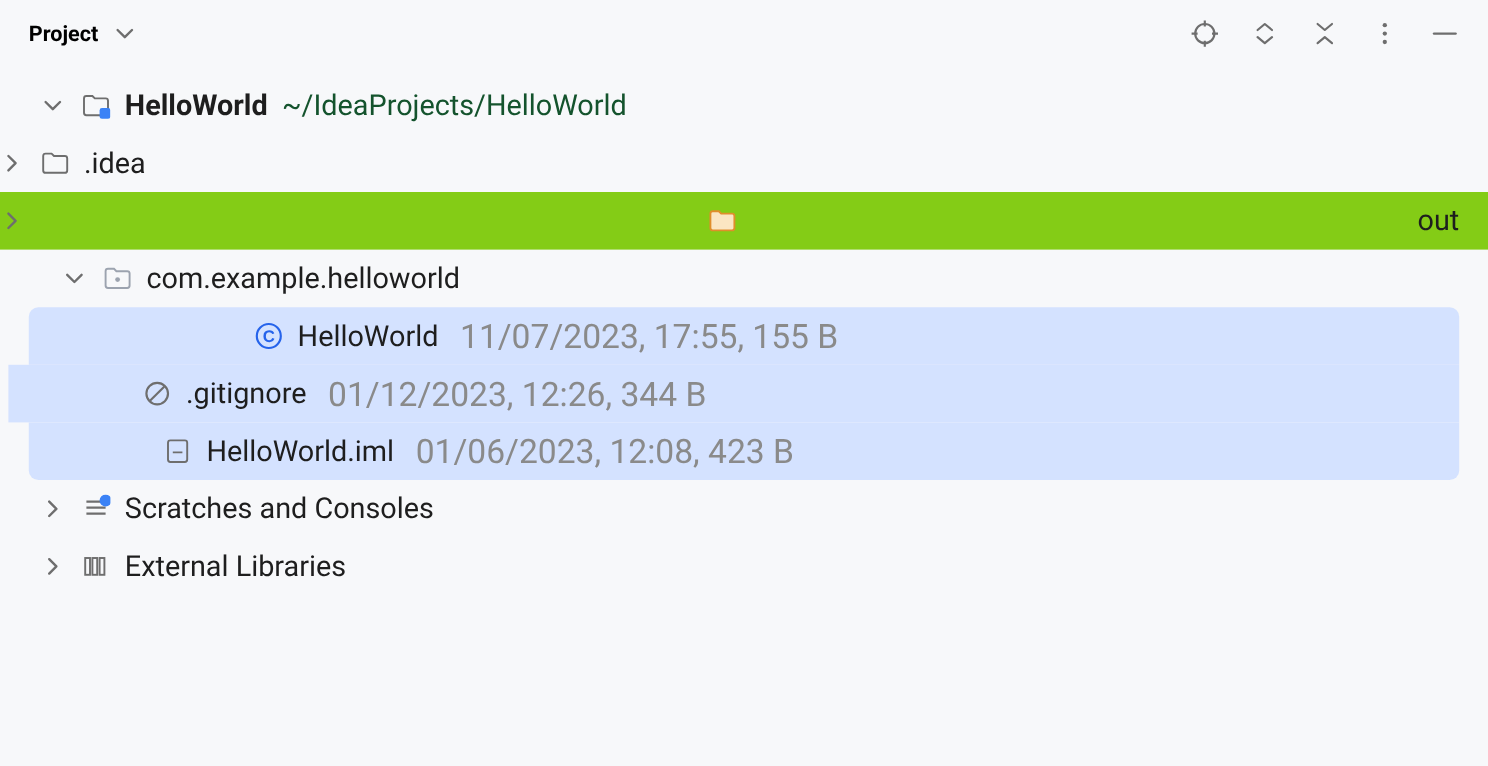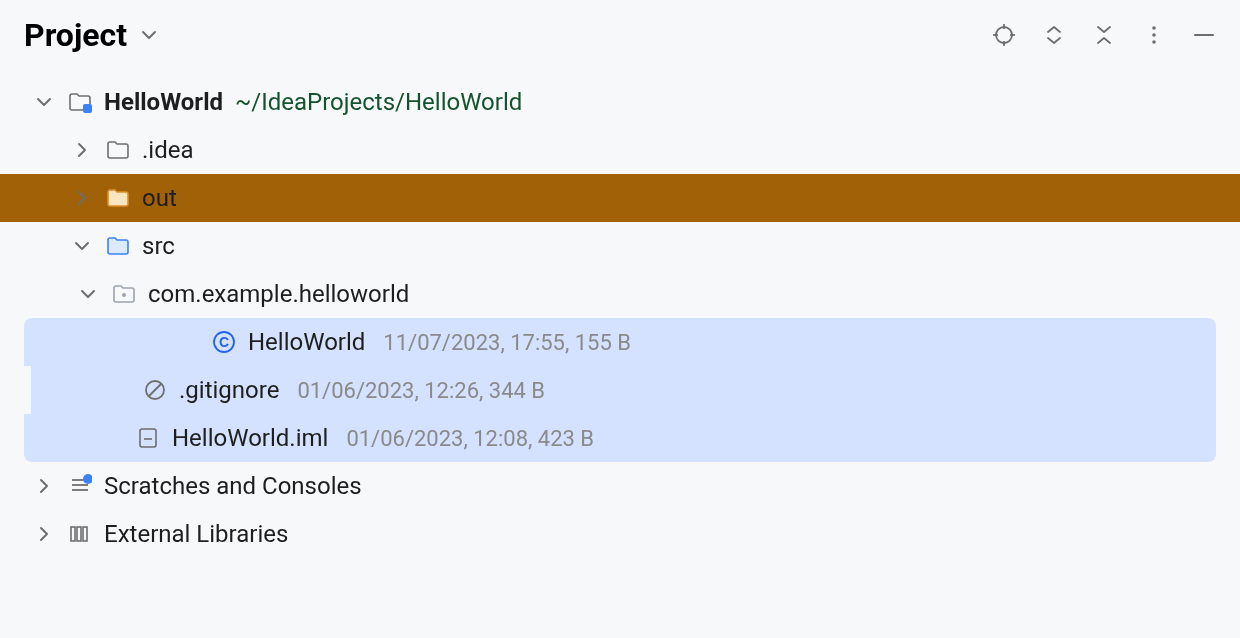--- a/index.html
+++ b/index.html
@@ -1,37 +1,37 @@
 <!DOCTYPE html>
 <html><head>
 <meta charset="utf-8">
 <style>
   * { box-sizing: border-box; margin: 0; padding: 0; }
   html, body { width: 1240px; height: 638px; font-family: -apple-system, BlinkMacSystemFont, "Segoe UI", Roboto, sans-serif; background: #f7f8fa; overflow: hidden; }
   .panel { width: 100%; height: 100%; display: flex; flex-direction: column; }
   .header { display: flex; align-items: center; justify-content: space-between; padding: 16px 24px 24px 24px; }
   .header-left { display: flex; align-items: center; gap: 10px; }
-  .title { font-size: 32px; font-weight: 700; color: #000; }
+  .title { font-size: 18px; font-weight: 700; color: #000; }
   .header-icons { display: flex; align-items: center; gap: 26px; color: #6e6e6e; }
   .icon-btn { display: inline-flex; align-items: center; justify-content: center; width: 24px; height: 24px; cursor: pointer; color: #6e6e6e; }
   .tree { flex: 1; font-size: 24px; color: #1e1e1e; }
   .row { display: flex; align-items: center; height: 48px; white-space: nowrap; padding-right: 24px; }
   .chev { width: 20px; display: inline-flex; justify-content: center; align-items: center; color: #6e6e6e; margin-right: 12px; flex-shrink: 0; }
   .indent-0 { padding-left: 34px; }
-  .indent-1 { padding-left: 72px; }
-  .indent-2 { padding-left: 78px; text-align: right; }
+  .indent-1 { }
+  .indent-2 { padding-left: 52px; text-align: right; }
   .indent-3 { padding-left: 148px; }
   .icon-slot { width: 28px; display: inline-flex; align-items: center; justify-content: center; margin-right: 10px; flex-shrink: 0; }
   .label-bold { font-weight: 700; }
   .path { color: #14532d; margin-left: 12px; font-weight: 400; }
-  .meta { color: #8a8a8a; margin-left: 18px; font-size: 22px; }
-  .hl-yellow { background: #a16207; }
+  .meta { color: #8a8a8a; margin-left: 18px; font-size: 28px; }
+  .hl-yellow { background: #84cc16; justify-content: space-between; }
   .sel-blue  { background: #d4e2ff; }
   .sel-first { border-top-left-radius: 8px; border-top-right-radius: 8px; margin-left: 24px; margin-right: 24px; padding-right:0; }
-  .sel-mid   { margin-left: 31px; margin-right: 24px; padding-right:0; }
+  .sel-mid   { margin-left: 7px; margin-right: 24px; padding-right:0; }
   .sel-last  { border-bottom-left-radius: 8px; border-bottom-right-radius: 8px; margin-left: 24px; margin-right: 24px; padding-right:16px; }
   
   .sel-first.indent-3 { padding-left: 154px; } 
   .sel-mid.indent-1,
   .sel-last.indent-1 { padding-left: 78px; }  
   svg { display: block; }
 </style>
 </head>
 <body>
 
@@ -187,33 +187,20 @@
           </svg>
         </span>
       <span class="icon-slot">
           <svg width="24" height="24" viewBox="0 0 24 24">
             <use href="#folder-orange"></use>
           </svg>
         </span>
       <span>out</span>
     </div>
 
-    <div class="row indent-1">
-      <span class="chev">
-          <svg width="16" height="16" viewBox="0 0 16 16">
-            <use href="#chev-down"></use>
-          </svg>
-        </span>
-      <span class="icon-slot">
-          <svg width="24" height="24" viewBox="0 0 24 24">
-            <use href="#folder-blue"></use>
-          </svg>
-        </span>
-      <span>src</span>
-    </div>
 
     <div class="row indent-2">
       <span class="chev">
           <svg width="16" height="16" viewBox="0 0 16 16">
             <use href="#chev-down"></use>
           </svg>
         </span>
       <span class="icon-slot">
           <svg width="24" height="24" viewBox="0 0 24 24">
             <use href="#package"></use>
@@ -234,21 +221,21 @@
     </div>
 
     <div class="row indent-1 sel-blue sel-mid">
       <span class="chev"></span>
       <span class="icon-slot">
           <svg width="24" height="24" viewBox="0 0 24 24">
             <use href="#ignore"></use>
           </svg>
         </span>
       <span>.gitignore</span>
-      <span class="meta">01/06/2023, 12:26, 344 B</span>
+      <span class="meta">01/12/2023, 12:26, 344 B</span>
     </div>
 
     <div class="row indent-1 sel-blue sel-last">
       <span class="chev"></span>
       <span class="icon-slot">
           <svg width="24" height="24" viewBox="0 0 24 24">
             <use href="#filegen"></use>
           </svg>
         </span>
       <span>HelloWorld.iml</span>

